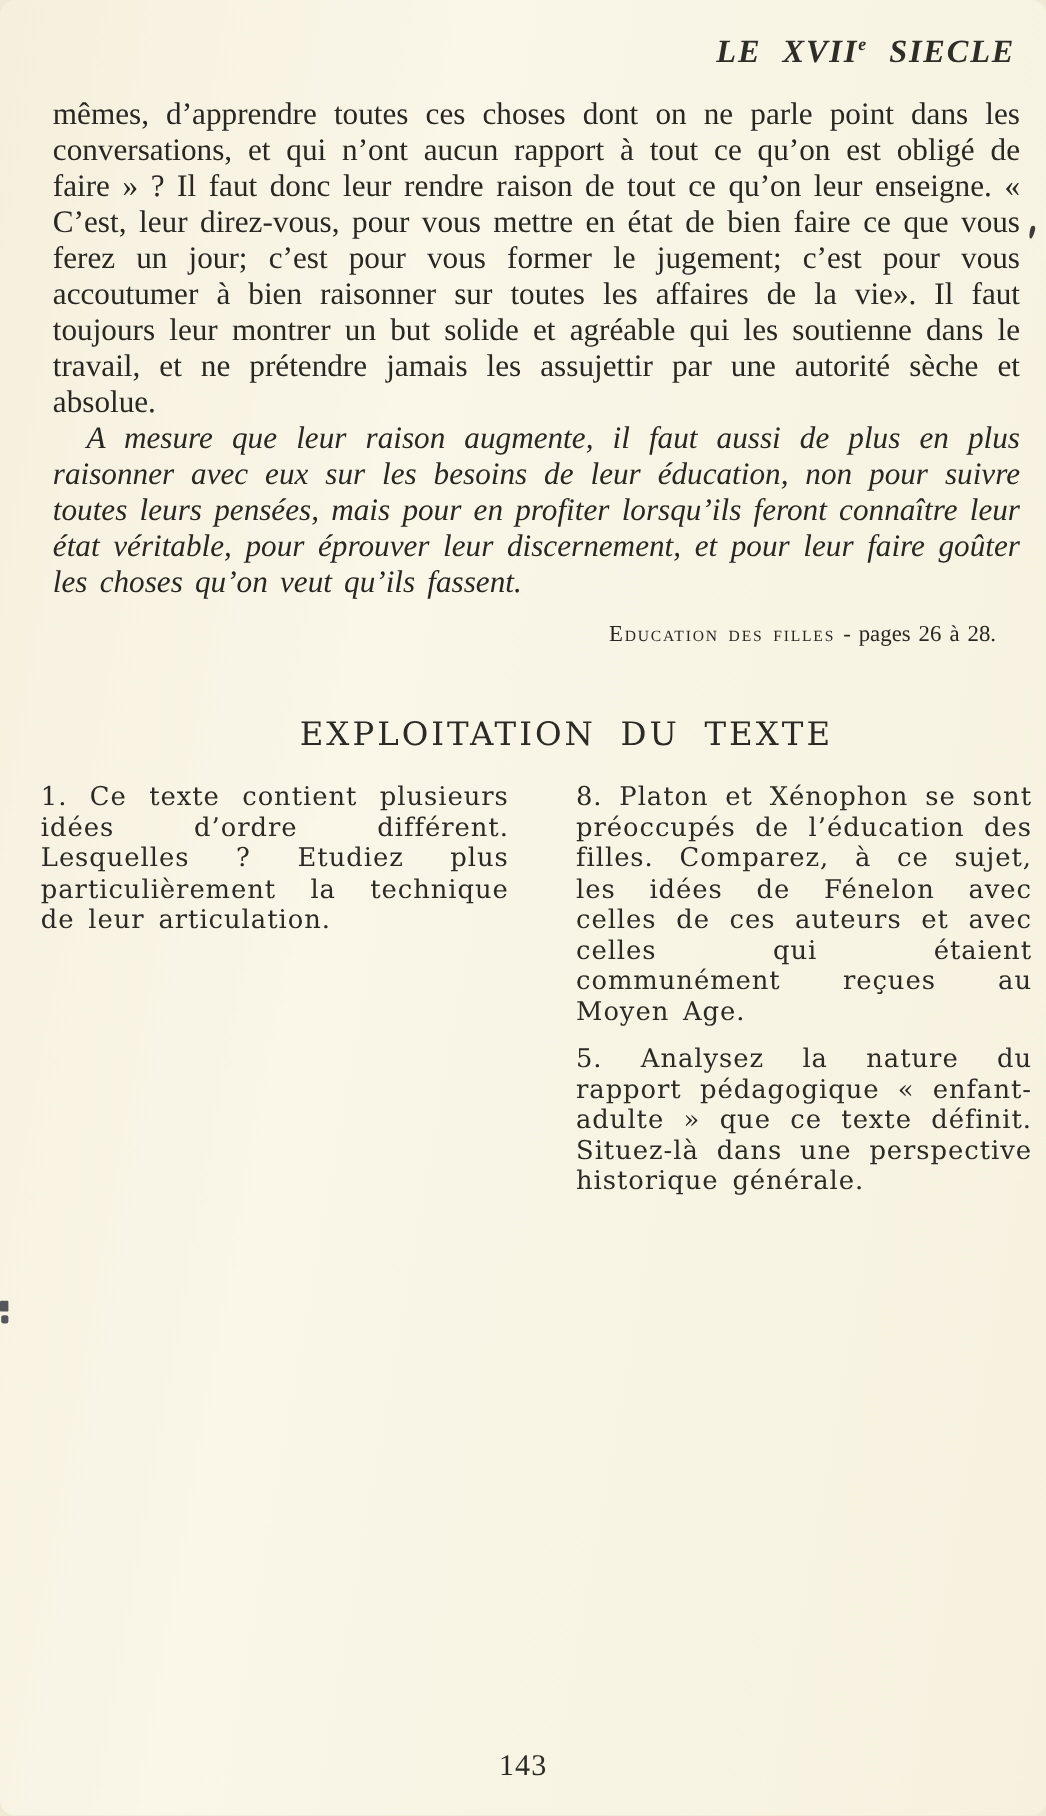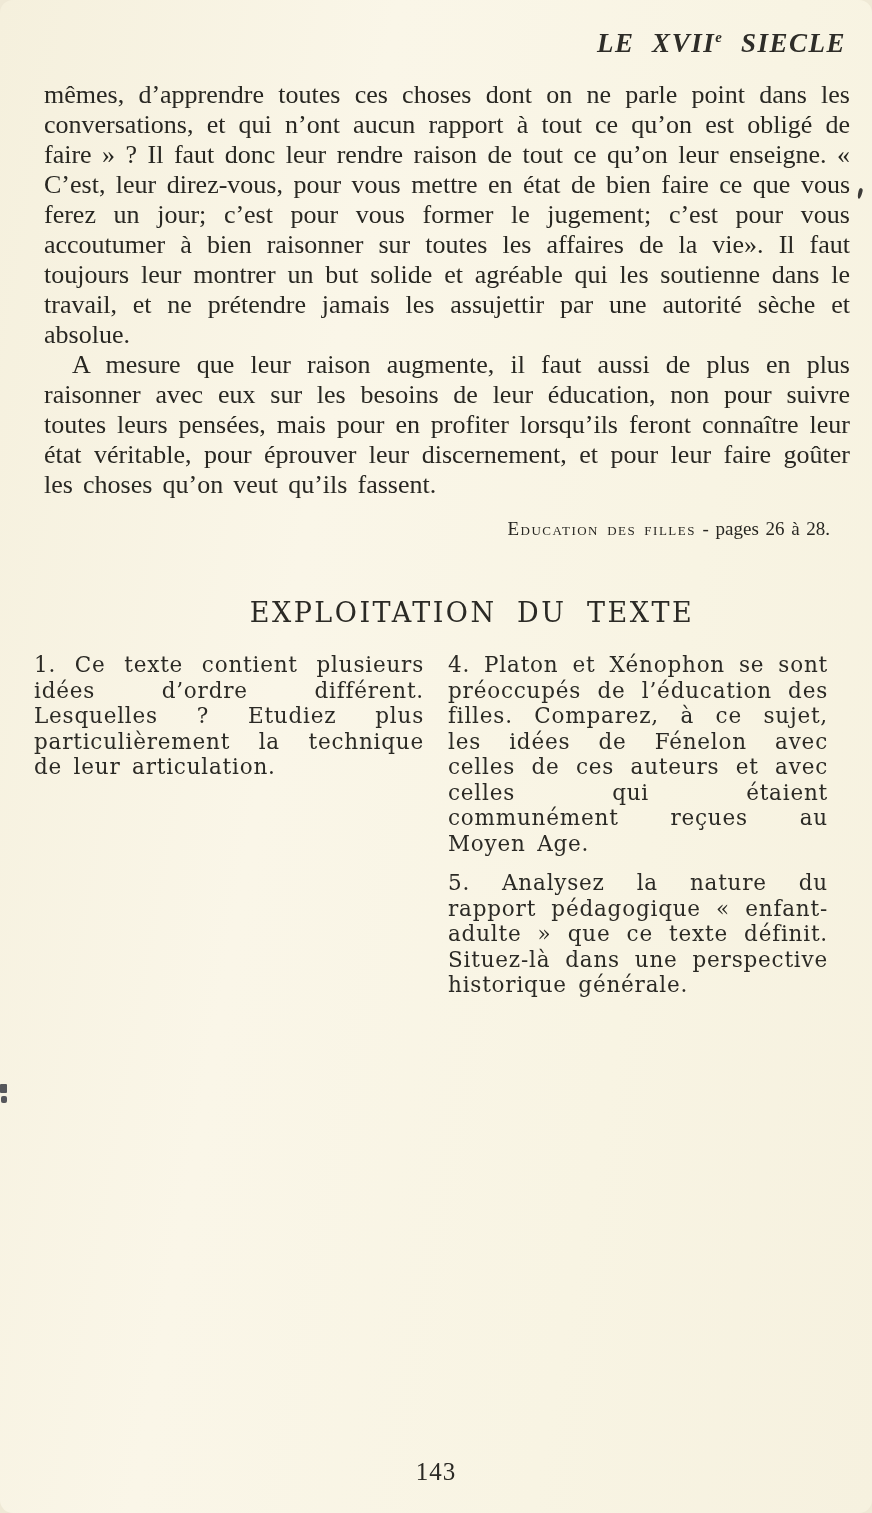--- a/index.html
+++ b/index.html
@@ -29,21 +29,21 @@
 
   
   .excerpt {
     position: absolute; top: 80px; left: 44px; width: 806px;
     font-family: "Liberation Serif", serif;
     font-size: 26px; line-height: 30px;
     text-align: justify;
     color: #282722;
   }
   .para { margin: 0; word-spacing: 0.14em; }
-  .para-indent { text-indent: 28px; }
+  .para-indent { text-indent: 28px; font-style: italic; }
   .attribution {
     margin: 14px 20px 0 0;
     text-align: right;
     font-size: 19px; word-spacing: 0.1em;
   }
   .smallcaps { font-variant: small-caps; letter-spacing: 1.5px; }
 
   
   .section-title {
     position: absolute; top: 597px; left: 0; width: 100%;
@@ -51,21 +51,21 @@
     font-family: "DejaVu Serif", serif;
     font-weight: 400; font-size: 27px;
     letter-spacing: 2.5px; word-spacing: 0.35em;
     color: #2b2a25;
     padding-left: 36px;
   }
 
   
   .columns {
     position: absolute; top: 652px; left: 34px;
-    display: flex; gap: 24px;
+    display: flex; gap: 56px;
   }
   .col {
     font-family: "DejaVu Serif", serif;
     font-size: 21.5px; line-height: 25.5px;
     text-align: justify;
     letter-spacing: 0.8px; word-spacing: 0.18em;
     color: #2b2a25;
   }
   .col-left  { width: 390px; }
   .col-right { width: 380px; }
@@ -100,21 +100,21 @@
     <p class="attribution"><span class="smallcaps">Education des filles</span><span> - pages 26 à 28.</span></p>
   </section>
 
   <h2 class="section-title">EXPLOITATION DU TEXTE</h2>
 
   <section class="columns">
     <div class="col col-left">
       <p class="q">1. Ce texte contient plusieurs idées d’ordre différent. Lesquelles ? Etudiez plus particulièrement la technique de leur articulation.</p>
     </div>
     <div class="col col-right">
-      <p class="q">4. Platon et Xénophon se sont préoccupés de l’éducation des filles. Comparez, à ce sujet, les idées de Fénelon avec celles de ces auteurs et avec celles qui étaient communément reçues au Moyen Age.</p>
+      <p class="q">8. Platon et Xénophon se sont préoccupés de l’éducation des filles. Comparez, à ce sujet, les idées de Fénelon avec celles de ces auteurs et avec celles qui étaient communément reçues au Moyen Age.</p>
       <p class="q">5. Analysez la nature du rapport pédagogique « enfant-adulte » que ce texte définit. Situez-là dans une perspective historique générale.</p>
     </div>
   </section>
 
   <footer class="page-number">143</footer>
 
   <div class="speck speck-a"></div>
   <div class="speck speck-b"></div>
   <div class="speck speck-c"></div>
 

